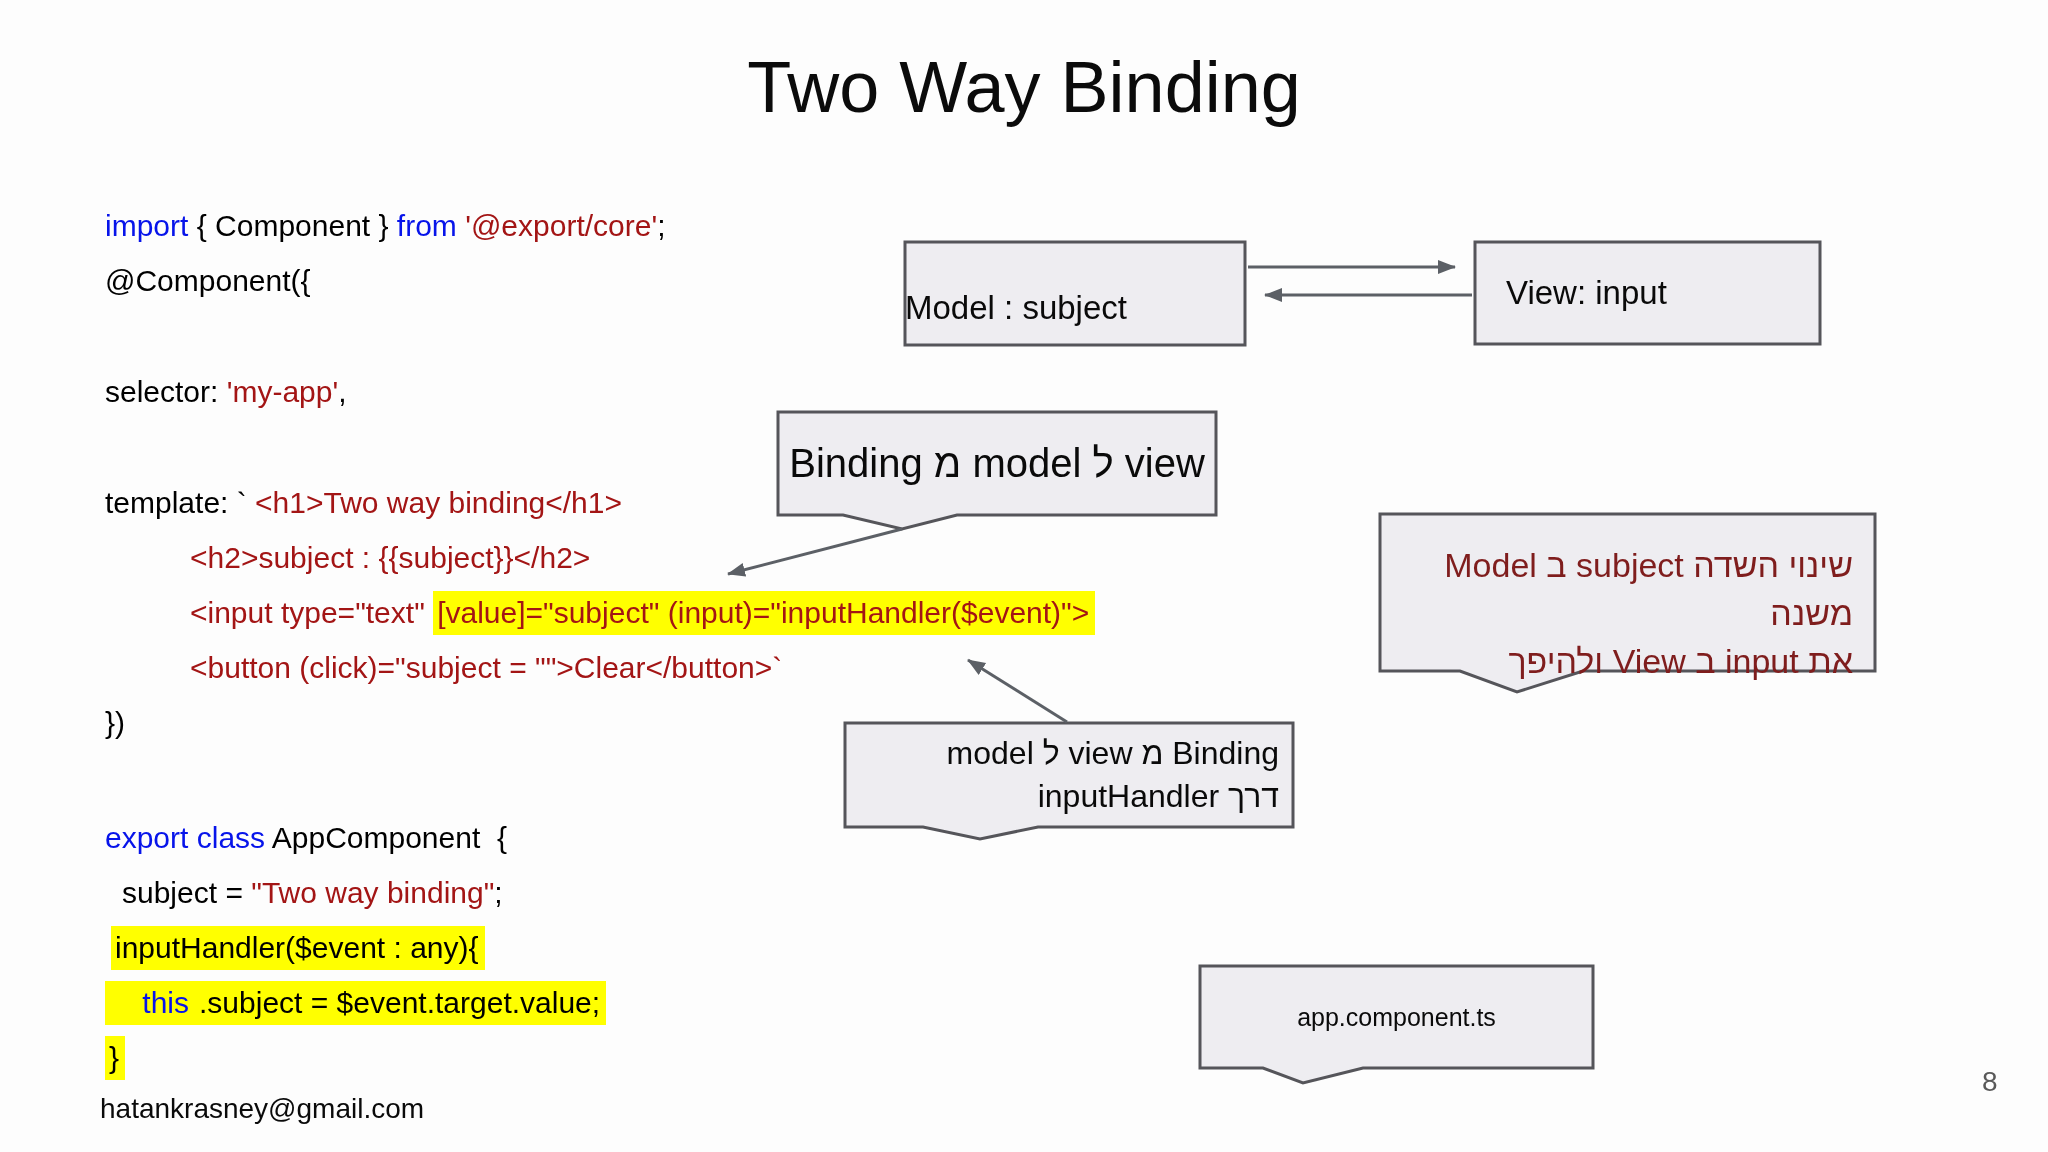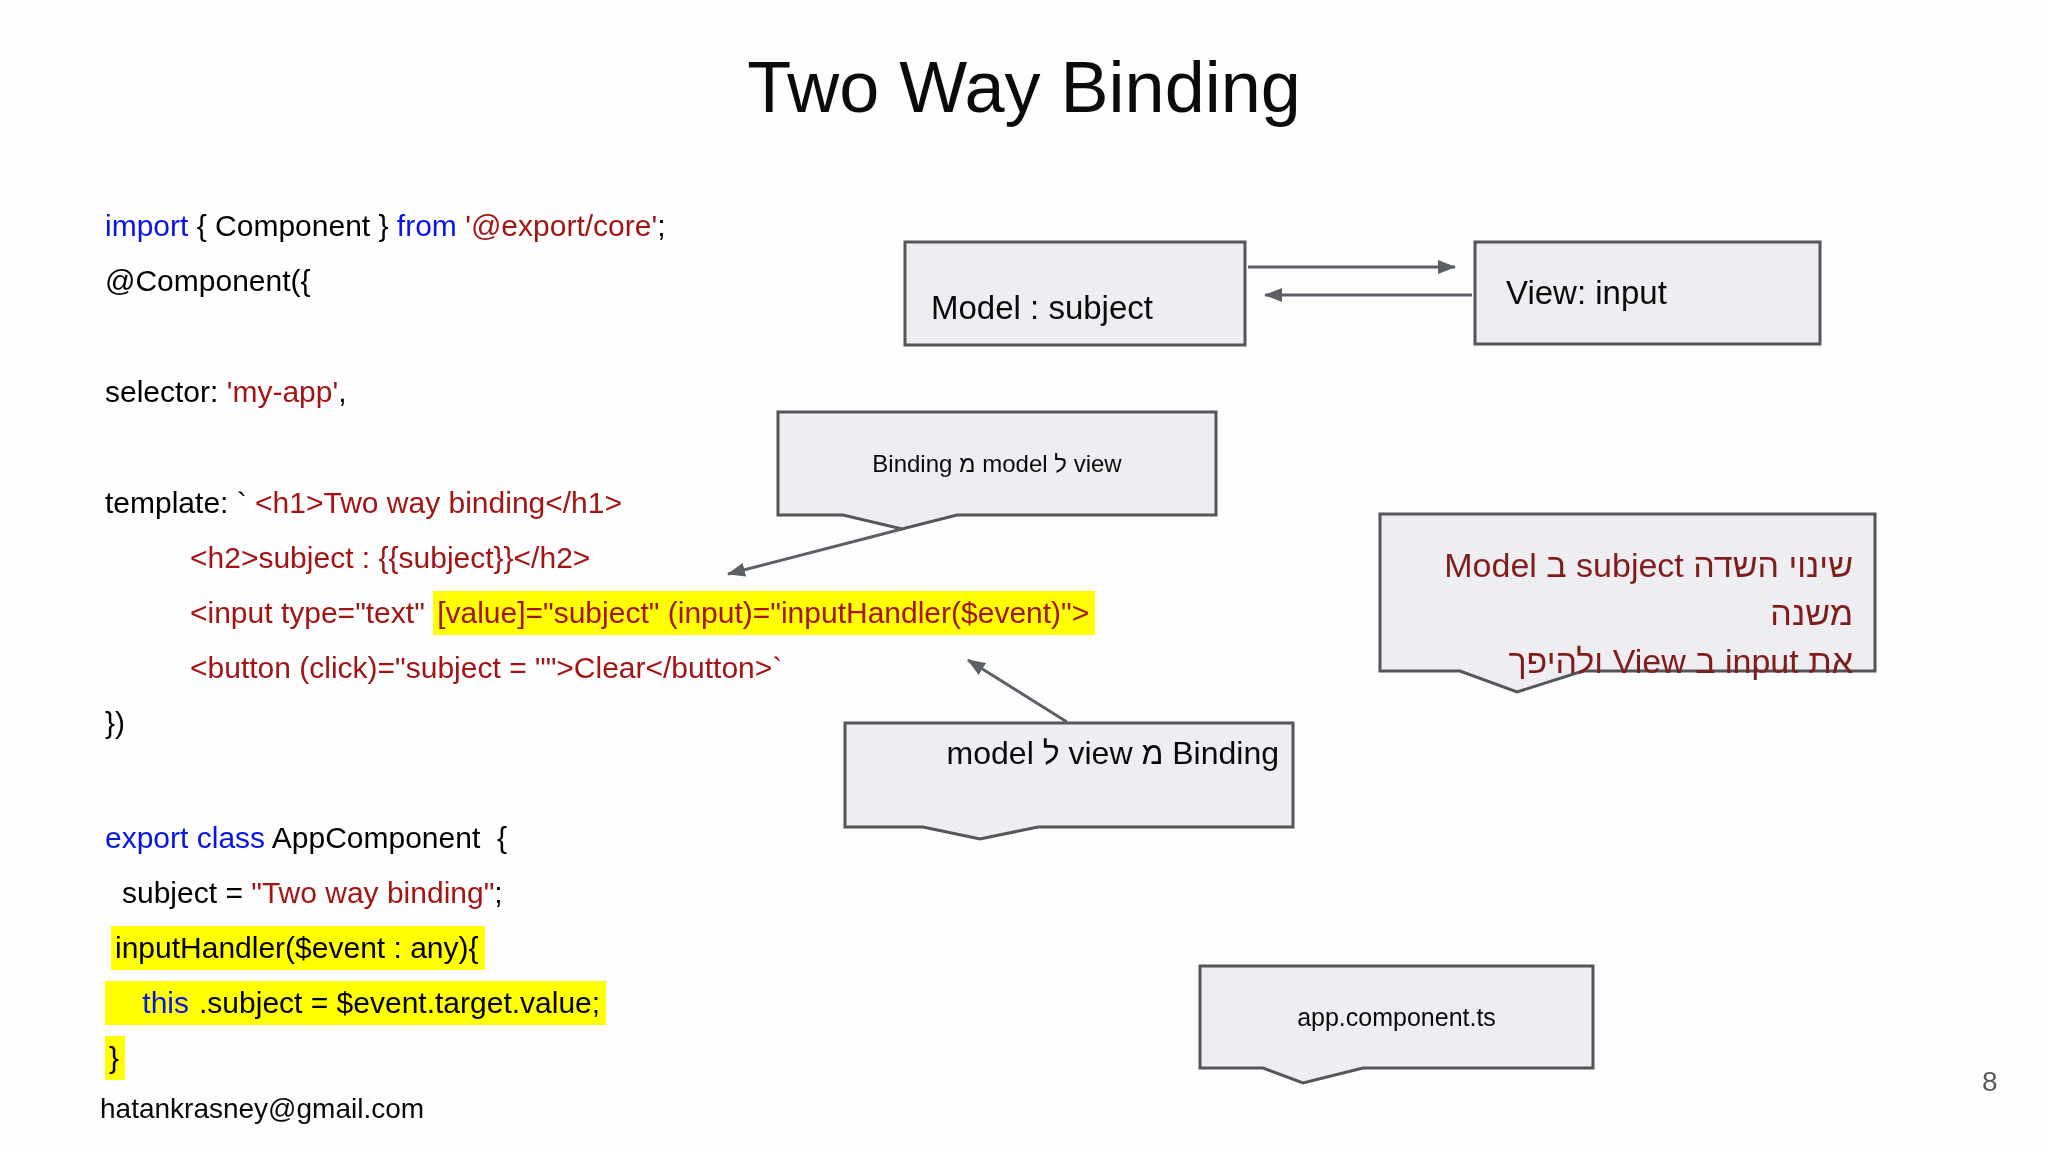--- a/index.html
+++ b/index.html
@@ -26,23 +26,23 @@
   .l10{top:925px;left:111px;} .l11{top:980px;left:105px;}
   .l12{top:1035px;left:105px;}
   .email{
     position:absolute;left:100px;top:1093px;font-size:28px;color:#0a0a0a;
   }
   .pagenum{
     position:absolute;left:1982px;top:1066px;font-size:28px;color:#595959;
   }
   
   .lbl{position:absolute;display:flex;align-items:center;color:#0a0a0a;}
-  .lbl-model{left:905px;top:242px;width:340px;height:131px;padding-left:26px;font-size:33px;box-sizing:border-box;}
+  .lbl-model{left:905px;top:242px;width:340px;height:131px;font-size:33px;box-sizing:border-box;}
   .lbl-view{left:1475px;top:242px;width:345px;height:102px;padding-left:31px;font-size:33px;box-sizing:border-box;}
-  .lbl-c1{left:778px;top:412px;width:438px;height:103px;justify-content:center;font-size:24px;}
+  .lbl-c1{left:778px;top:412px;width:438px;height:103px;justify-content:center;font-size:40px;}
   .lbl-c2{
     left:845px;top:723px;width:448px;height:104px;display:block;box-sizing:border-box;
     direction:rtl;text-align:right;padding:9px 14px 0 0;font-size:32px;line-height:43px;
   }
   .lbl-c3{
     left:1380px;top:514px;width:495px;height:157px;display:block;box-sizing:border-box;
     direction:rtl;text-align:right;padding:27px 22px 0 12px;
     font-size:34px;line-height:48px;color:#7f1d1d;
   }
   .lbl-file{left:1200px;top:966px;width:393px;height:102px;justify-content:center;font-size:25px;}
@@ -92,20 +92,21 @@
     <div class="cl l10"><span class="d hl">inputHandler($event : any){</span></div>
     <div class="cl l11"><span class="k hl">&nbsp;&nbsp;&nbsp;&nbsp;this</span><span class="d hl">.subject = $event.target.value;</span></div>
     <div class="cl l12"><span class="d hl">}</span></div>
   </div>
 
 <div class="lbl lbl-model">Model : subject</div>
 <div class="lbl lbl-view">View: input</div>
 <div class="lbl lbl-c1">Binding מ model ל view</div>
 <div class="lbl lbl-c2">
   <div>Binding מ view ל model</div>
+  <div>דרך inputHandler</div>
 </div>
 <div class="lbl lbl-c3">
   <div>שינוי השדה subject ב Model משנה</div>
   <div>את input ב View ולהיפך</div>
 </div>
 <div class="lbl lbl-file">app.component.ts</div>
 
 <div class="email">hatankrasney@gmail.com</div>
 <div class="pagenum">8</div>
 

